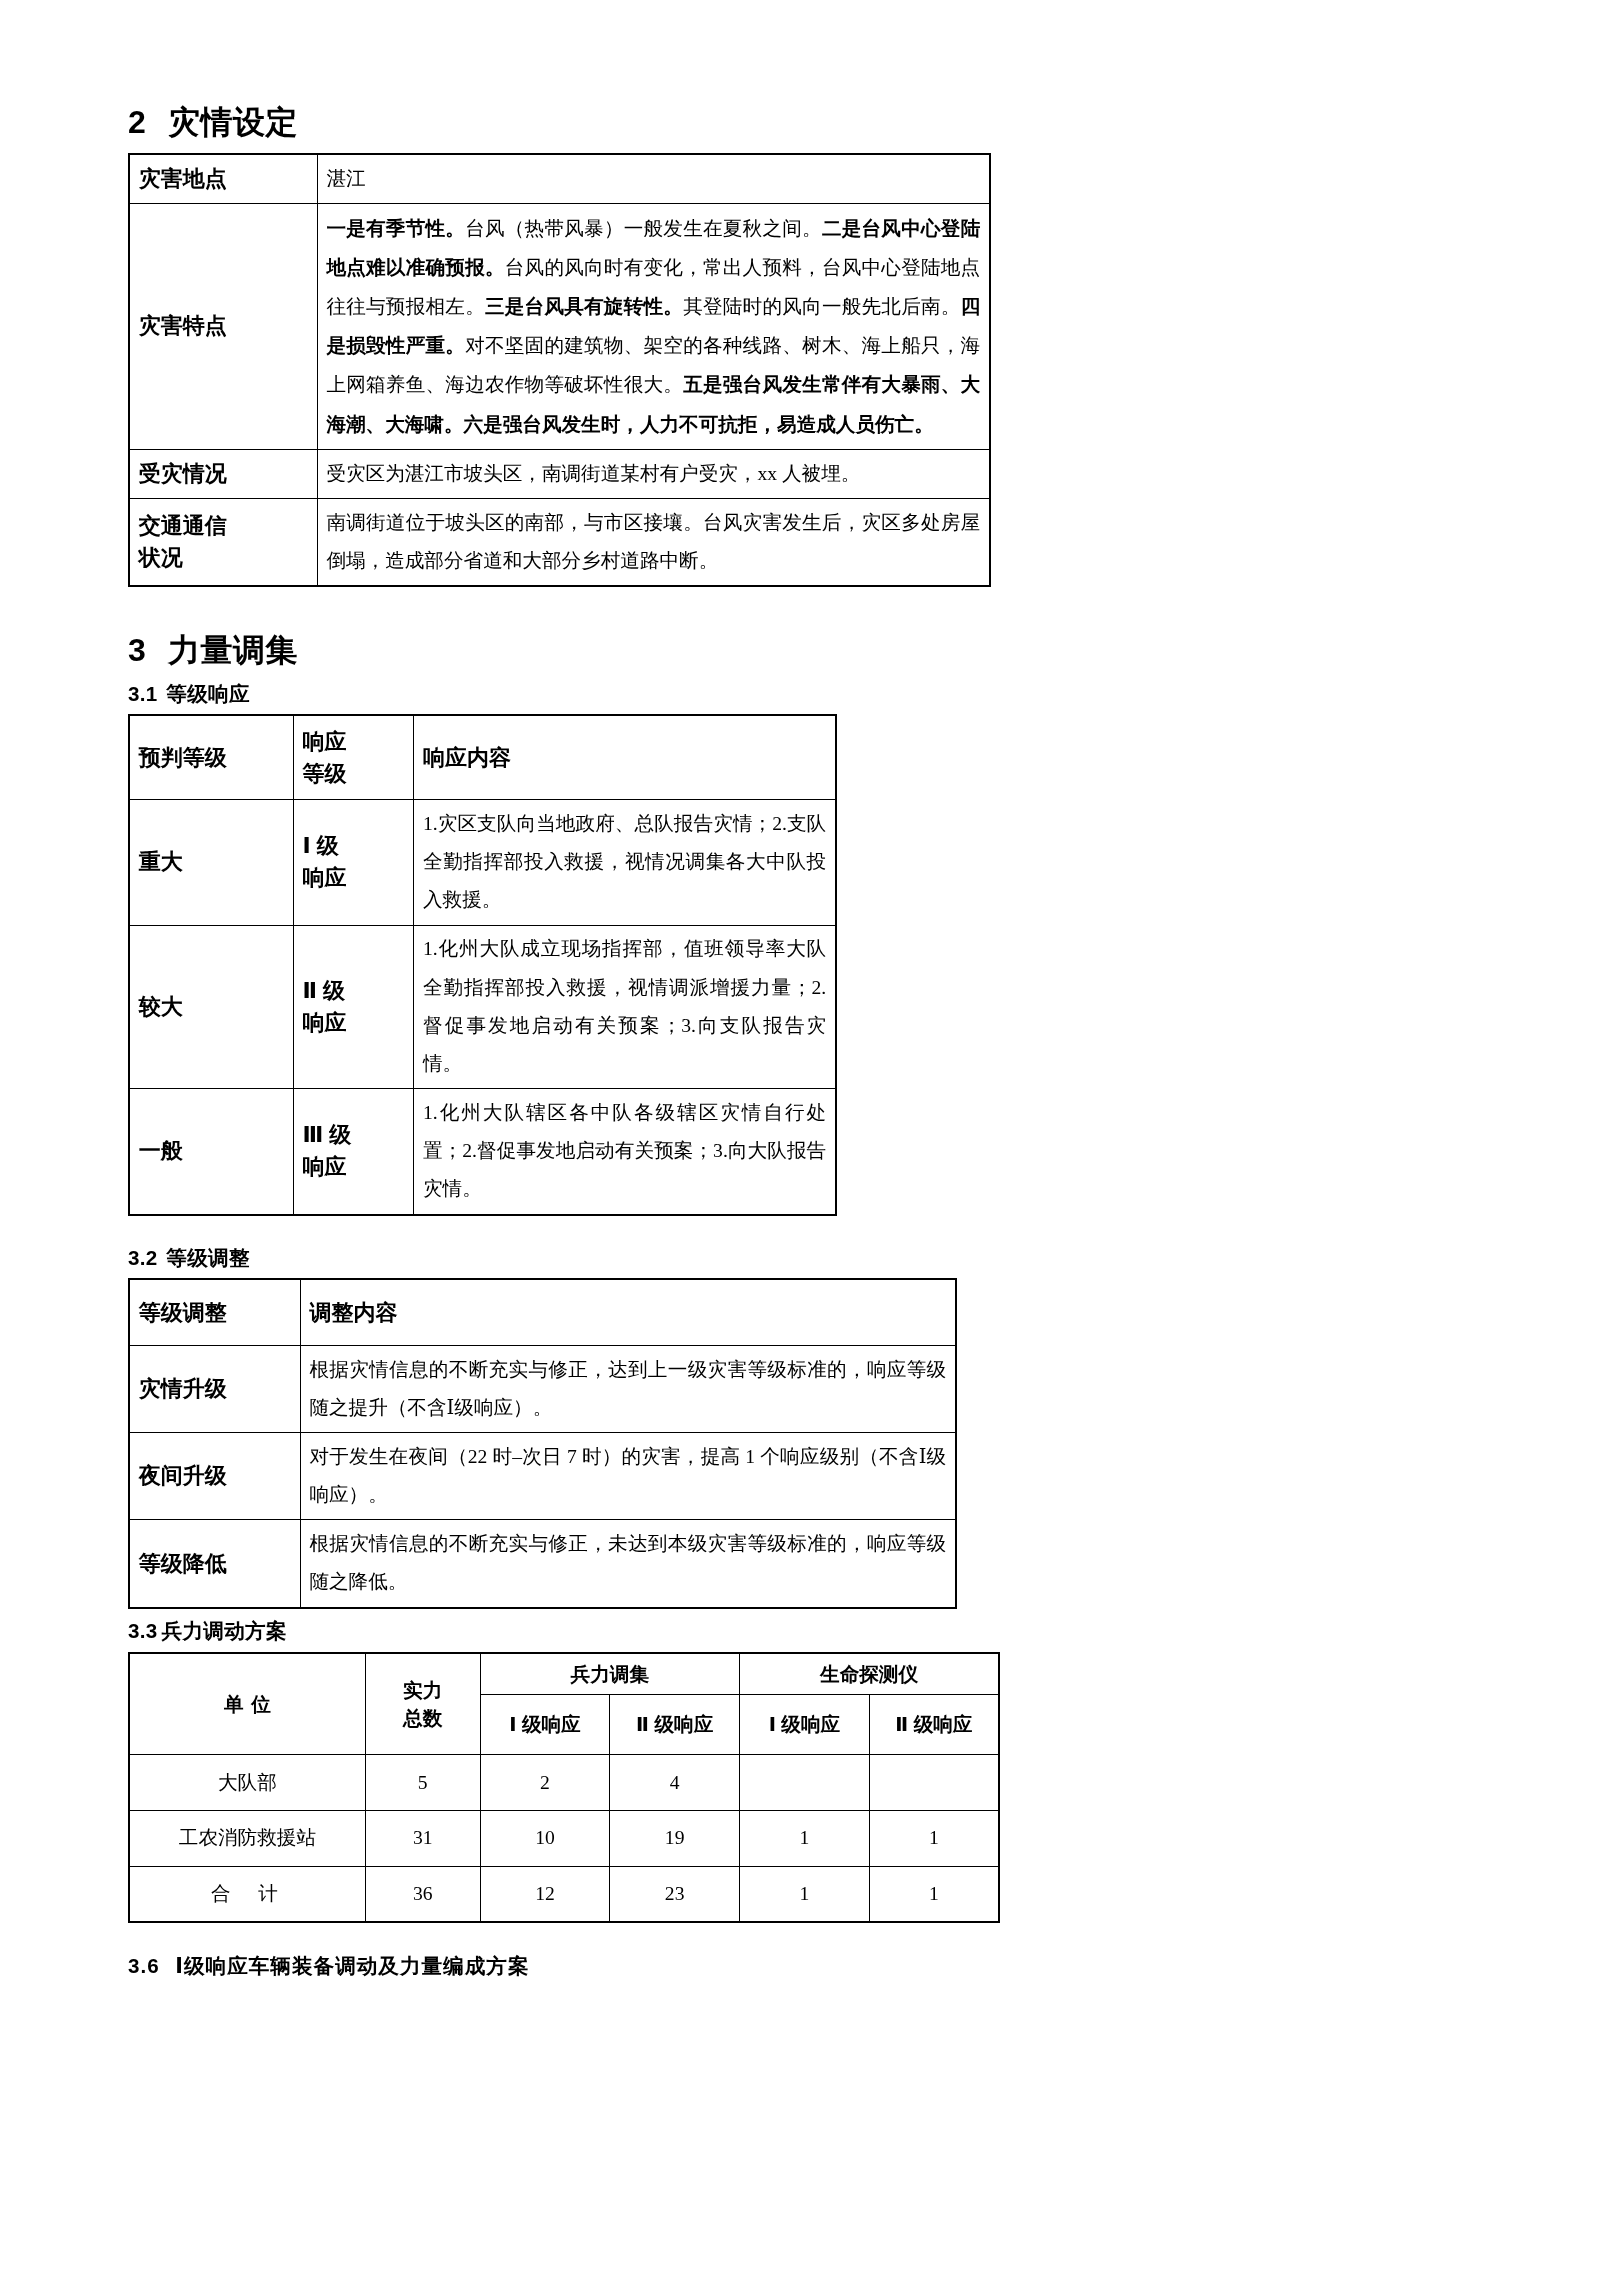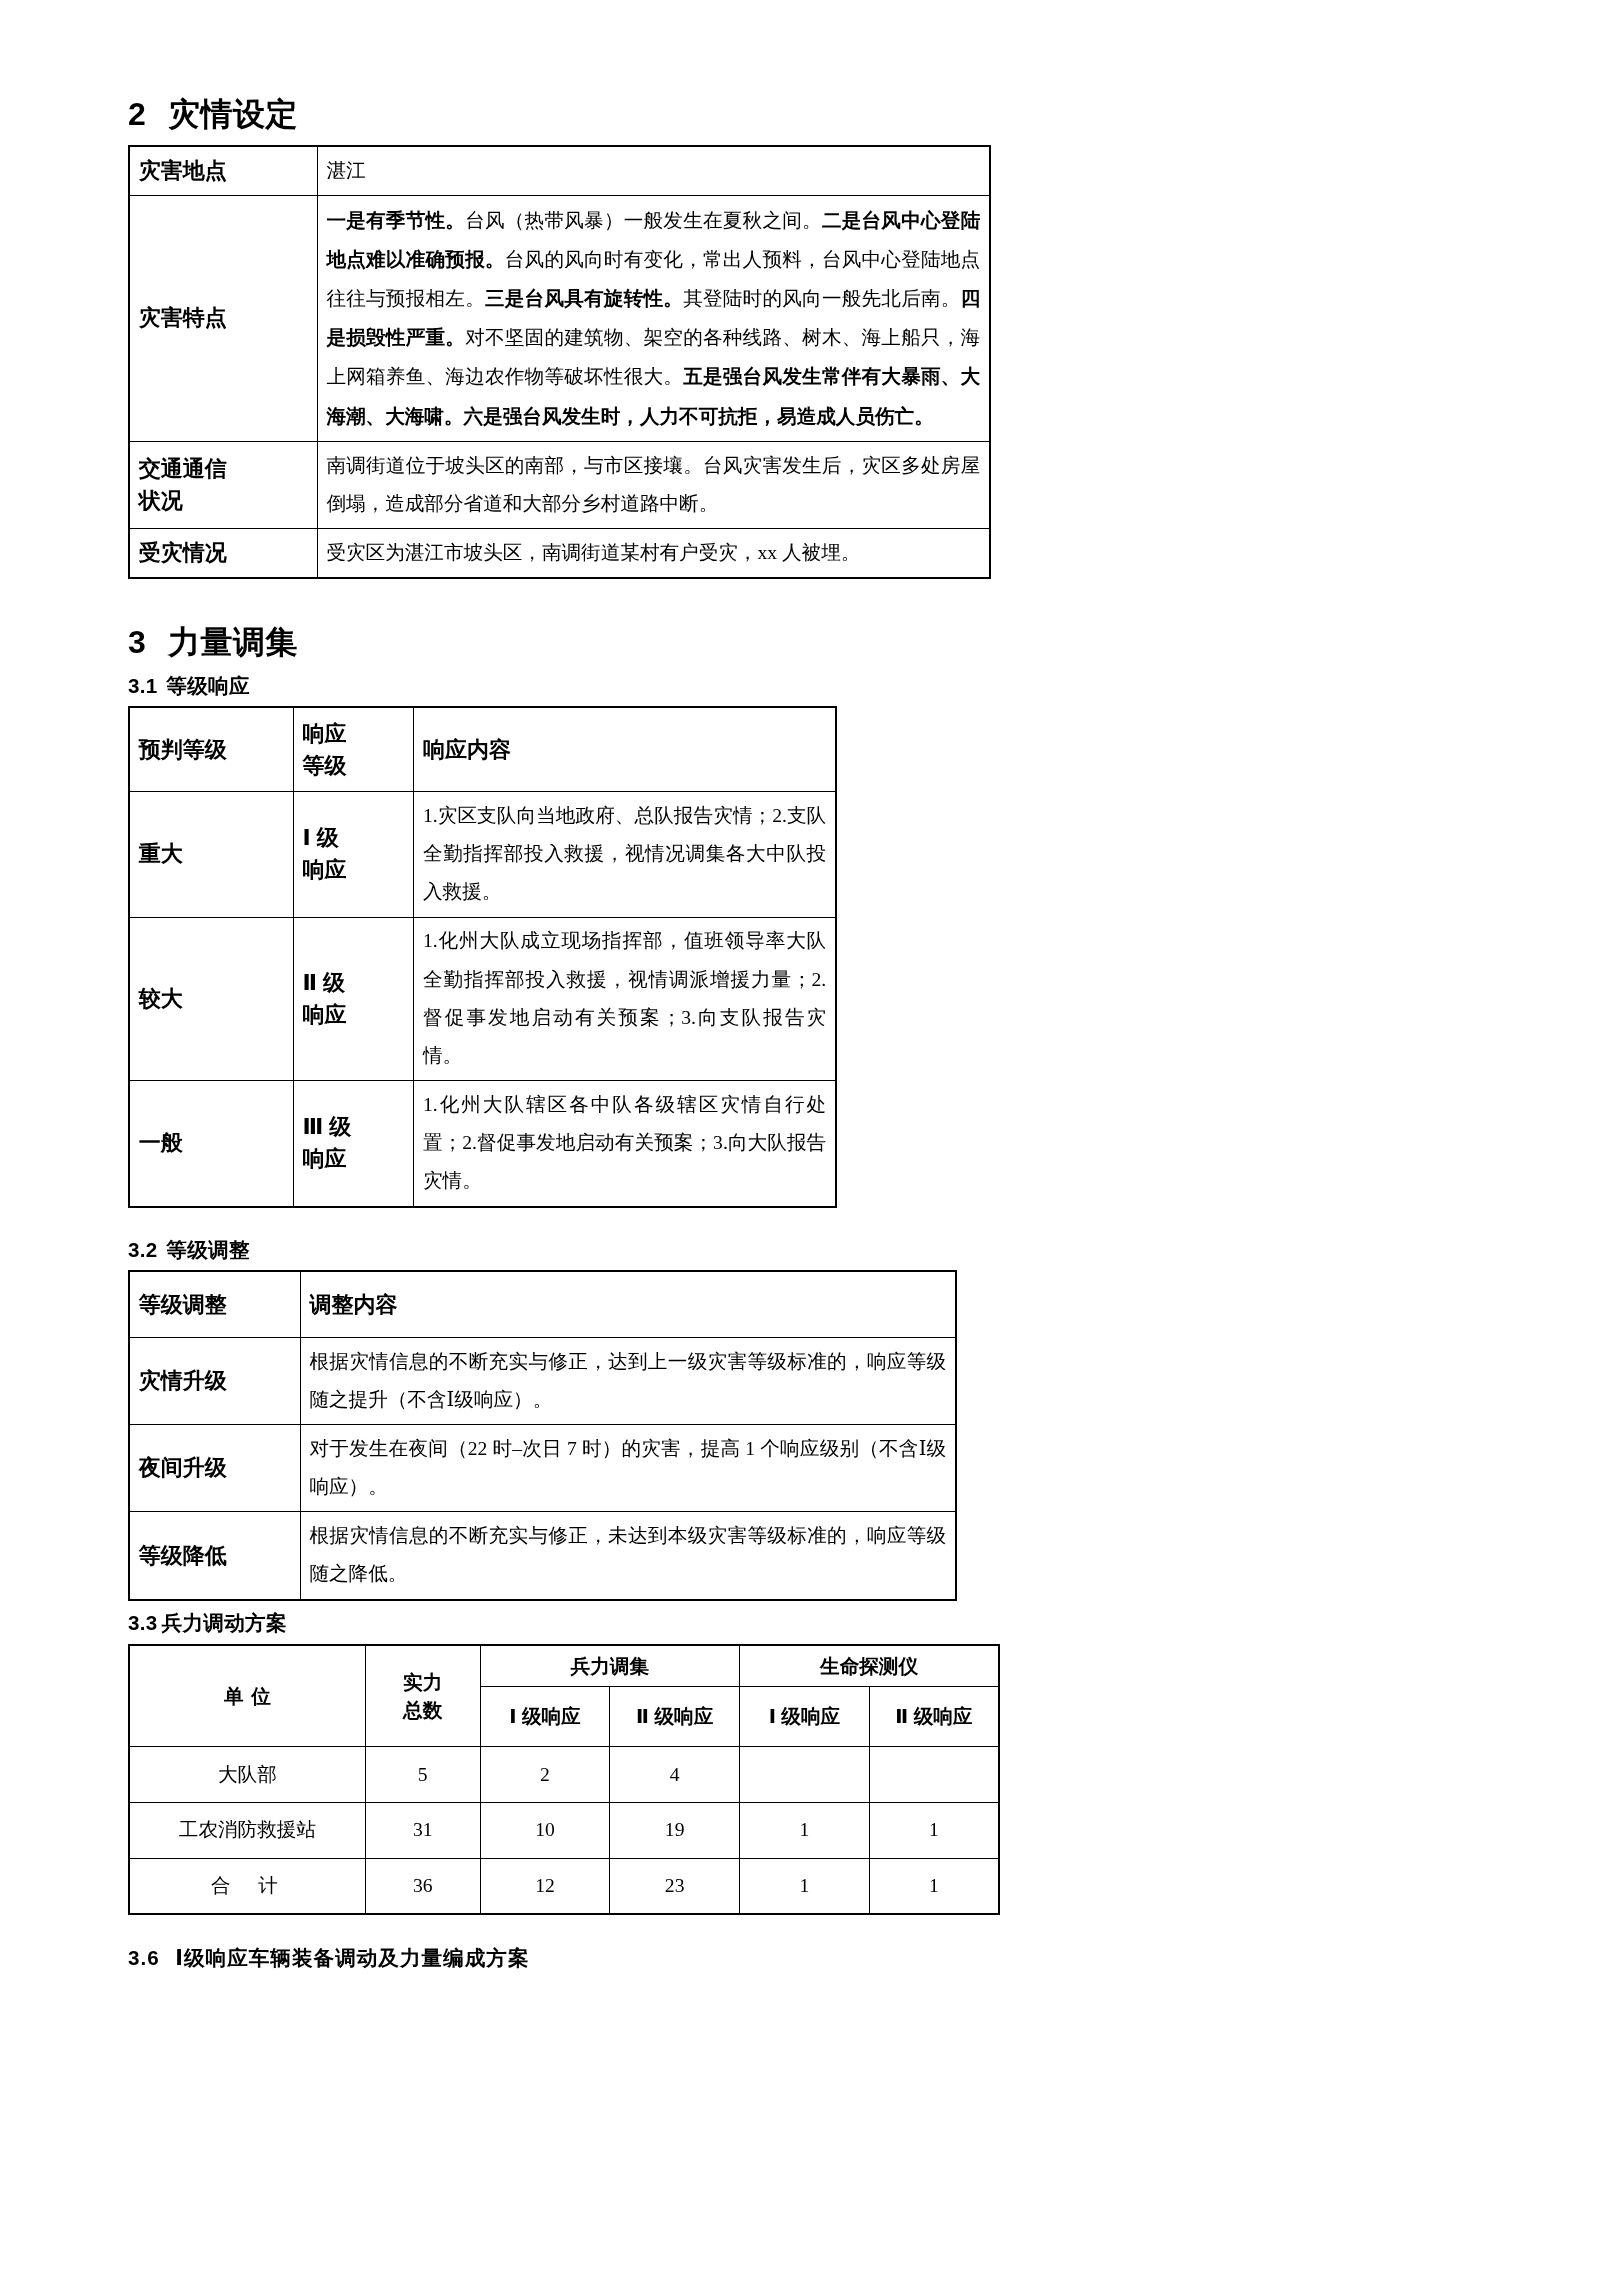--- a/index.html
+++ b/index.html
@@ -16,21 +16,21 @@
     height: 2293px;
     position: relative;
     background: #ffffff;
     box-sizing: border-box;
     padding: 0;
     overflow: hidden;
   }
   .content {
     position: absolute;
     left: 128px;
-    top: 94px;
+    top: 102px;
     width: 1367px;
   }
 
   
   h1.h-major {
     font-family: "Liberation Sans", "DejaVu Sans", sans-serif;
     font-weight: bold;
     font-size: 32px;
     margin: 0 0 10.8px 0;
     letter-spacing: 0.5px;
@@ -159,26 +159,26 @@
           <td class="lbl c-label">灾害地点</td>
           <td class="body-cell center">湛江</td>
         </tr>
         <tr>
           <td class="lbl c-label">灾害特点</td>
           <td class="body-cell">
             <span class="bold-run">一是有季节性。</span>台风（热带风暴）一般发生在夏秋之间。<span class="bold-run">二是台风中心登陆地点难以准确预报。</span>台风的风向时有变化，常出人预料，台风中心登陆地点往往与预报相左。<span class="bold-run">三是台风具有旋转性。</span>其登陆时的风向一般先北后南。<span class="bold-run">四是损毁性严重。</span>对不坚固的建筑物、架空的各种线路、树木、海上船只，海上网箱养鱼、海边农作物等破坏性很大。<span class="bold-run">五是强台风发生常伴有大暴雨、大海潮、大海啸。六是强台风发生时，人力不可抗拒，易造成人员伤亡。</span>
           </td>
         </tr>
         <tr>
+          <td class="lbl c-label">受灾情况</td>
+          <td class="body-cell">受灾区为湛江市坡头区，南调街道某村有户受灾，xx 人被埋。</td>
+        </tr>
+        <tr>
           <td class="lbl c-label">交通通信<br>状况</td>
           <td class="body-cell">南调街道位于坡头区的南部，与市区接壤。台风灾害发生后，灾区多处房屋倒塌，造成部分省道和大部分乡村道路中断。</td>
-        </tr>
-        <tr>
-          <td class="lbl c-label">受灾情况</td>
-          <td class="body-cell">受灾区为湛江市坡头区，南调街道某村有户受灾，xx 人被埋。</td>
         </tr>
       </tbody>
     </table>
 
     <div class="spacer-lg"></div>
 
     <h1 class="h-major">
       <span class="num">3</span><span>力量调集</span>
     </h1>
 

